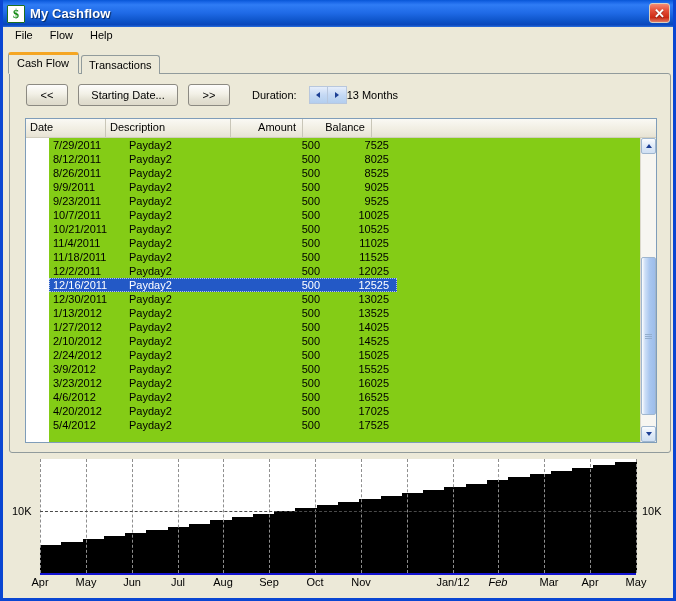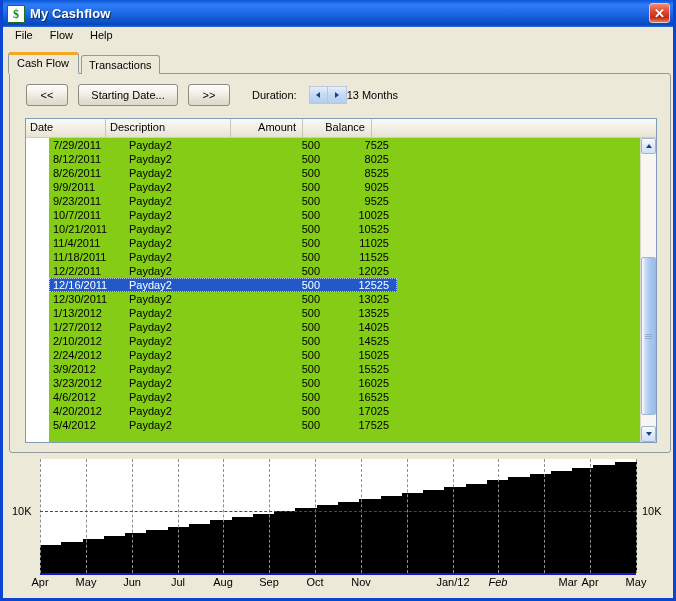--- a/index.html
+++ b/index.html
@@ -651,19 +651,19 @@
         <div class="xtick" style="left: 46px;">May</div>
         <div class="xtick" style="left: 92px;">Jun</div>
         <div class="xtick" style="left: 138px;">Jul</div>
         <div class="xtick" style="left: 183px;">Aug</div>
         <div class="xtick" style="left: 229px;">Sep</div>
         <div class="xtick" style="left: 275px;">Oct</div>
         <div class="xtick" style="left: 321px;">Nov</div>
         <div class="xtick" style="left: 367px; margin-top: 35px;">Dec</div>
         <div class="xtick" style="left: 413px;">Jan/12</div>
         <div class="xtick" style="left: 458px; font-style: italic;">Feb</div>
-        <div class="xtick" style="left: 528px;">Mar</div>
+        <div class="xtick" style="left: 509px;">Mar</div>
         <div class="xtick" style="left: 550px;">Apr</div>
         <div class="xtick" style="left: 596px;">May</div>
       </div>
   </div>
 
 </div>
 
 </body></html>

